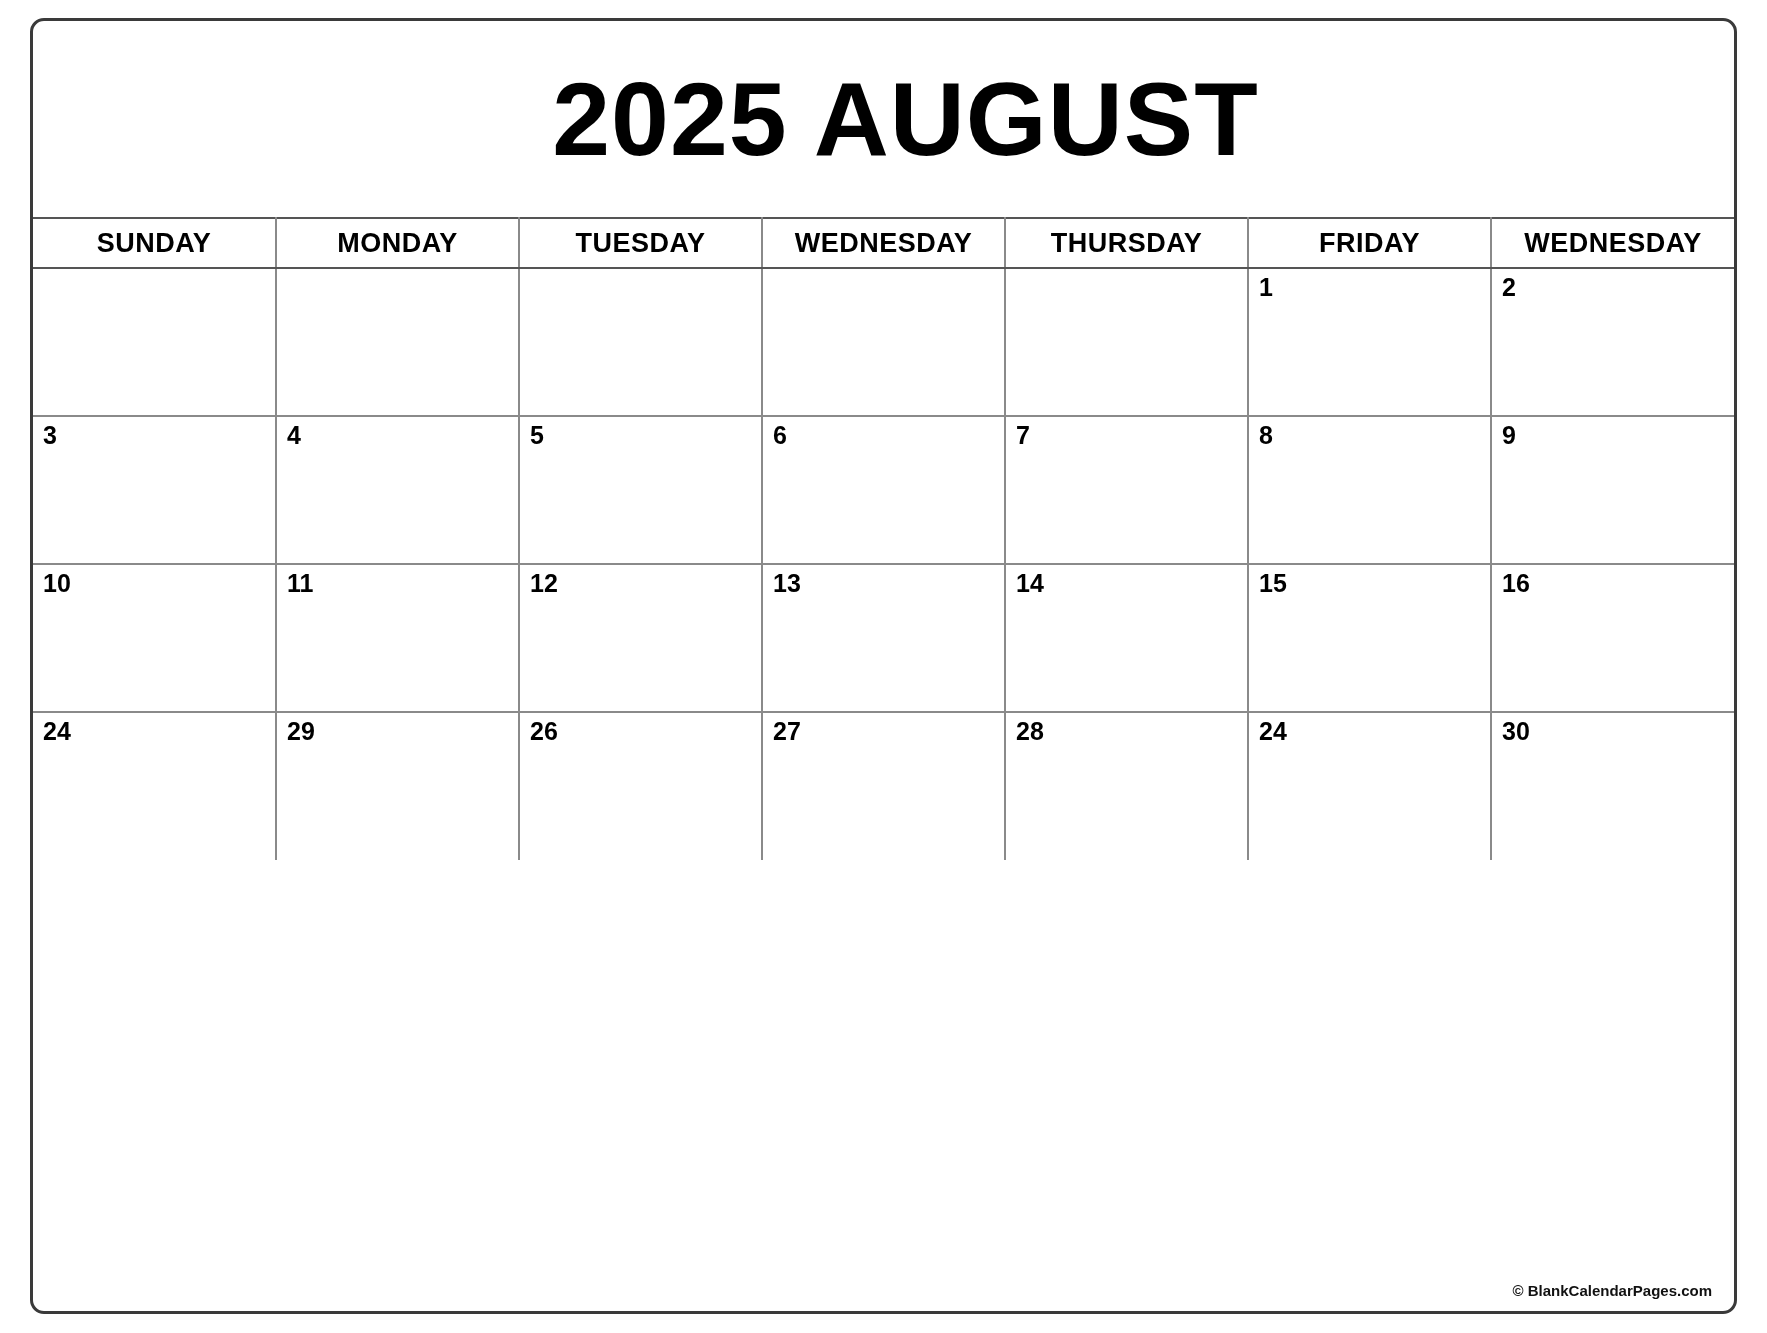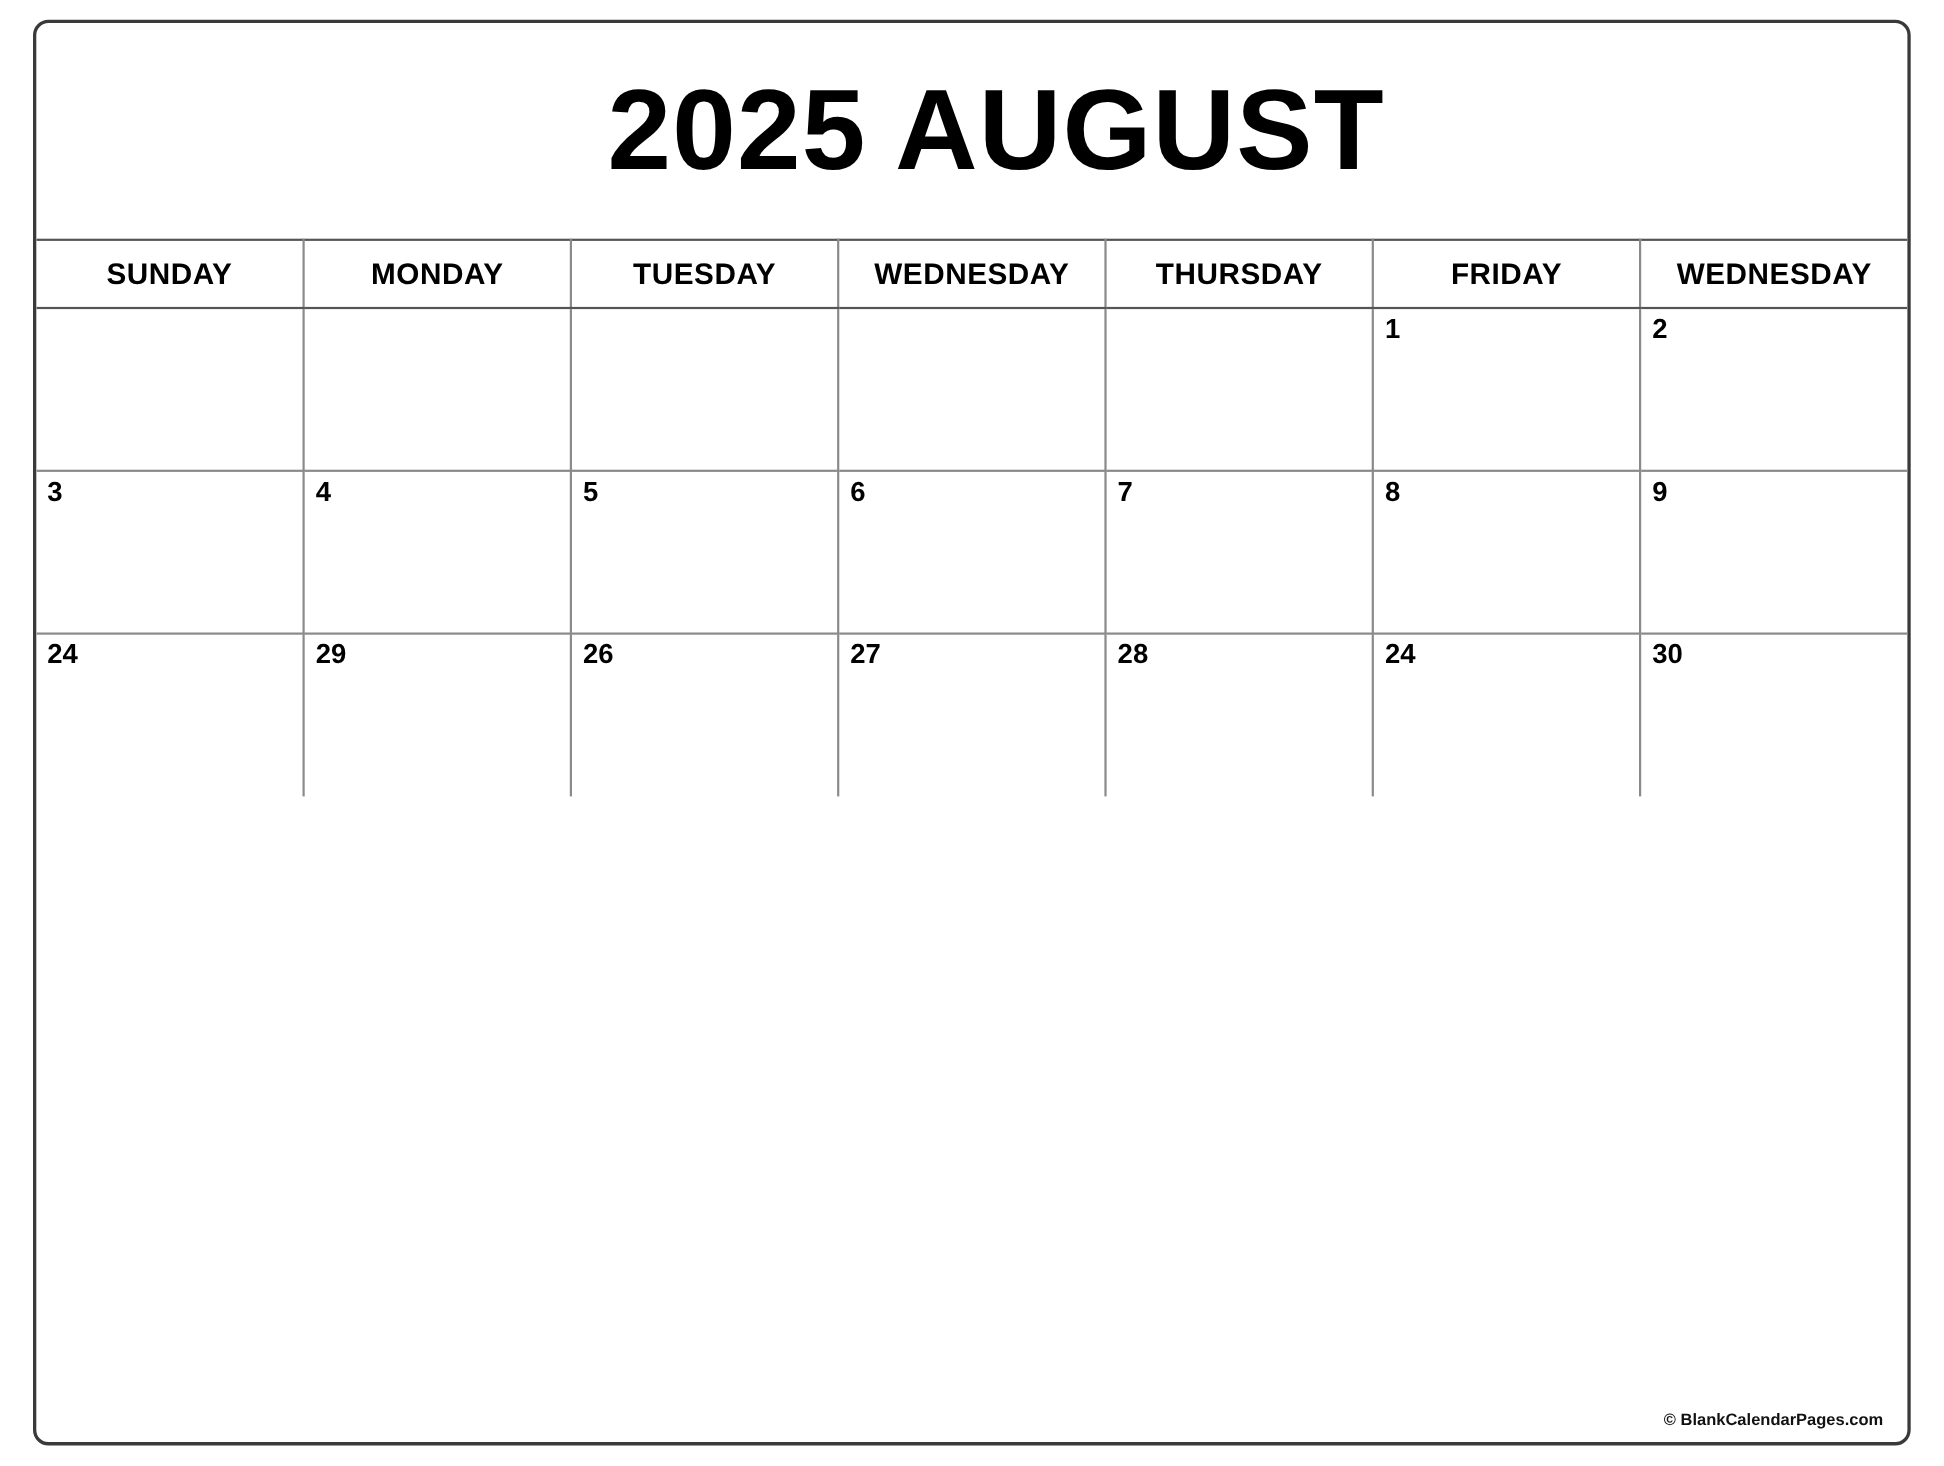--- a/index.html
+++ b/index.html
@@ -43,21 +43,21 @@
     line-height: 1;
     white-space: nowrap;
   }
 
   table.cal {
     width: 100%;
     border-collapse: collapse;
     table-layout: fixed;
   }
   table.cal th {
-    height: 62px;
+    height: 50px;
     border-top: 2px solid #555555;
     border-bottom: 2px solid #555555;
     border-right: 2px solid #8a8a8a;
     font-size: 27px;
     font-weight: bold;
     color: #000000;
     letter-spacing: 0.5px;
     text-align: center;
     vertical-align: middle;
     box-sizing: border-box;
@@ -128,20 +128,29 @@
       <tr>
         <td><span class="daynum">3</span></td>
         <td><span class="daynum">4</span></td>
         <td><span class="daynum">5</span></td>
         <td><span class="daynum">6</span></td>
         <td><span class="daynum">7</span></td>
         <td><span class="daynum">8</span></td>
         <td><span class="daynum">9</span></td>
       </tr>
       <tr>
+        <td><span class="daynum">10</span></td>
+        <td><span class="daynum">11</span></td>
+        <td><span class="daynum">12</span></td>
+        <td><span class="daynum">13</span></td>
+        <td><span class="daynum">14</span></td>
+        <td><span class="daynum">15</span></td>
+        <td><span class="daynum">16</span></td>
+      </tr>
+      <tr>
         <td><span class="daynum">24</span></td>
         <td><span class="daynum">29</span></td>
         <td><span class="daynum">26</span></td>
         <td><span class="daynum">27</span></td>
         <td><span class="daynum">28</span></td>
         <td><span class="daynum">24</span></td>
         <td><span class="daynum">30</span></td>
       </tr>
     </tbody>
   </table>

